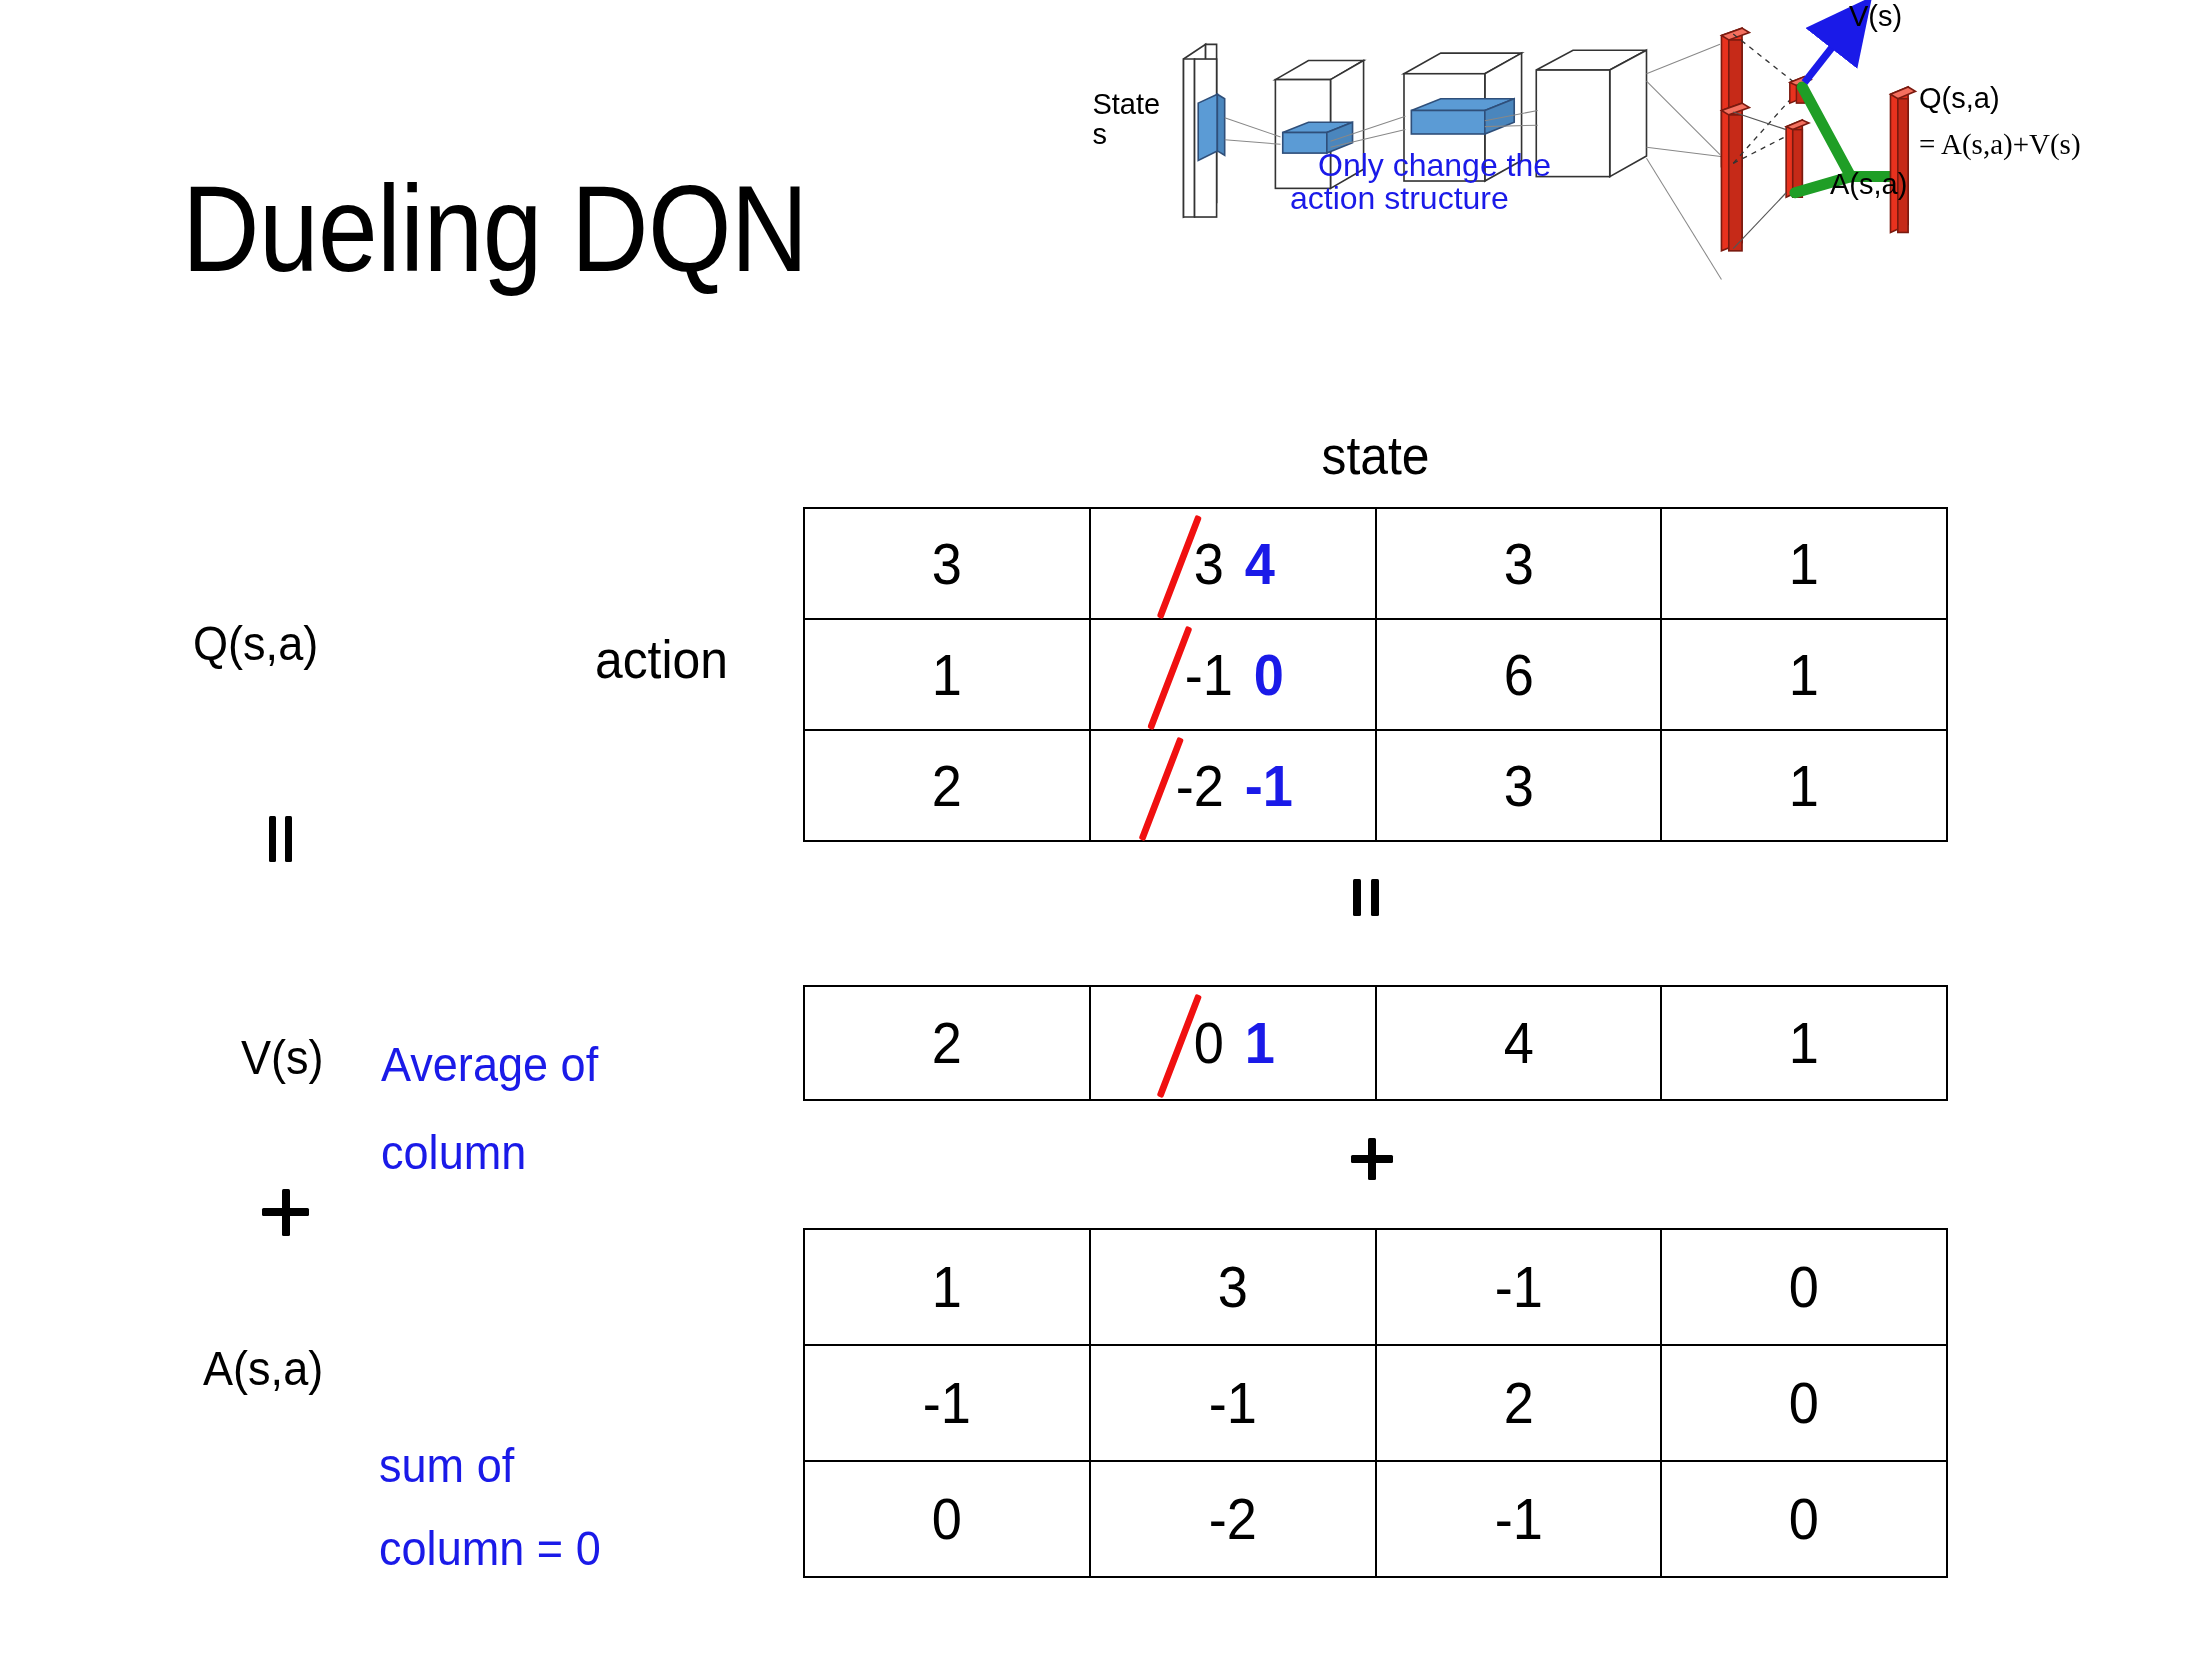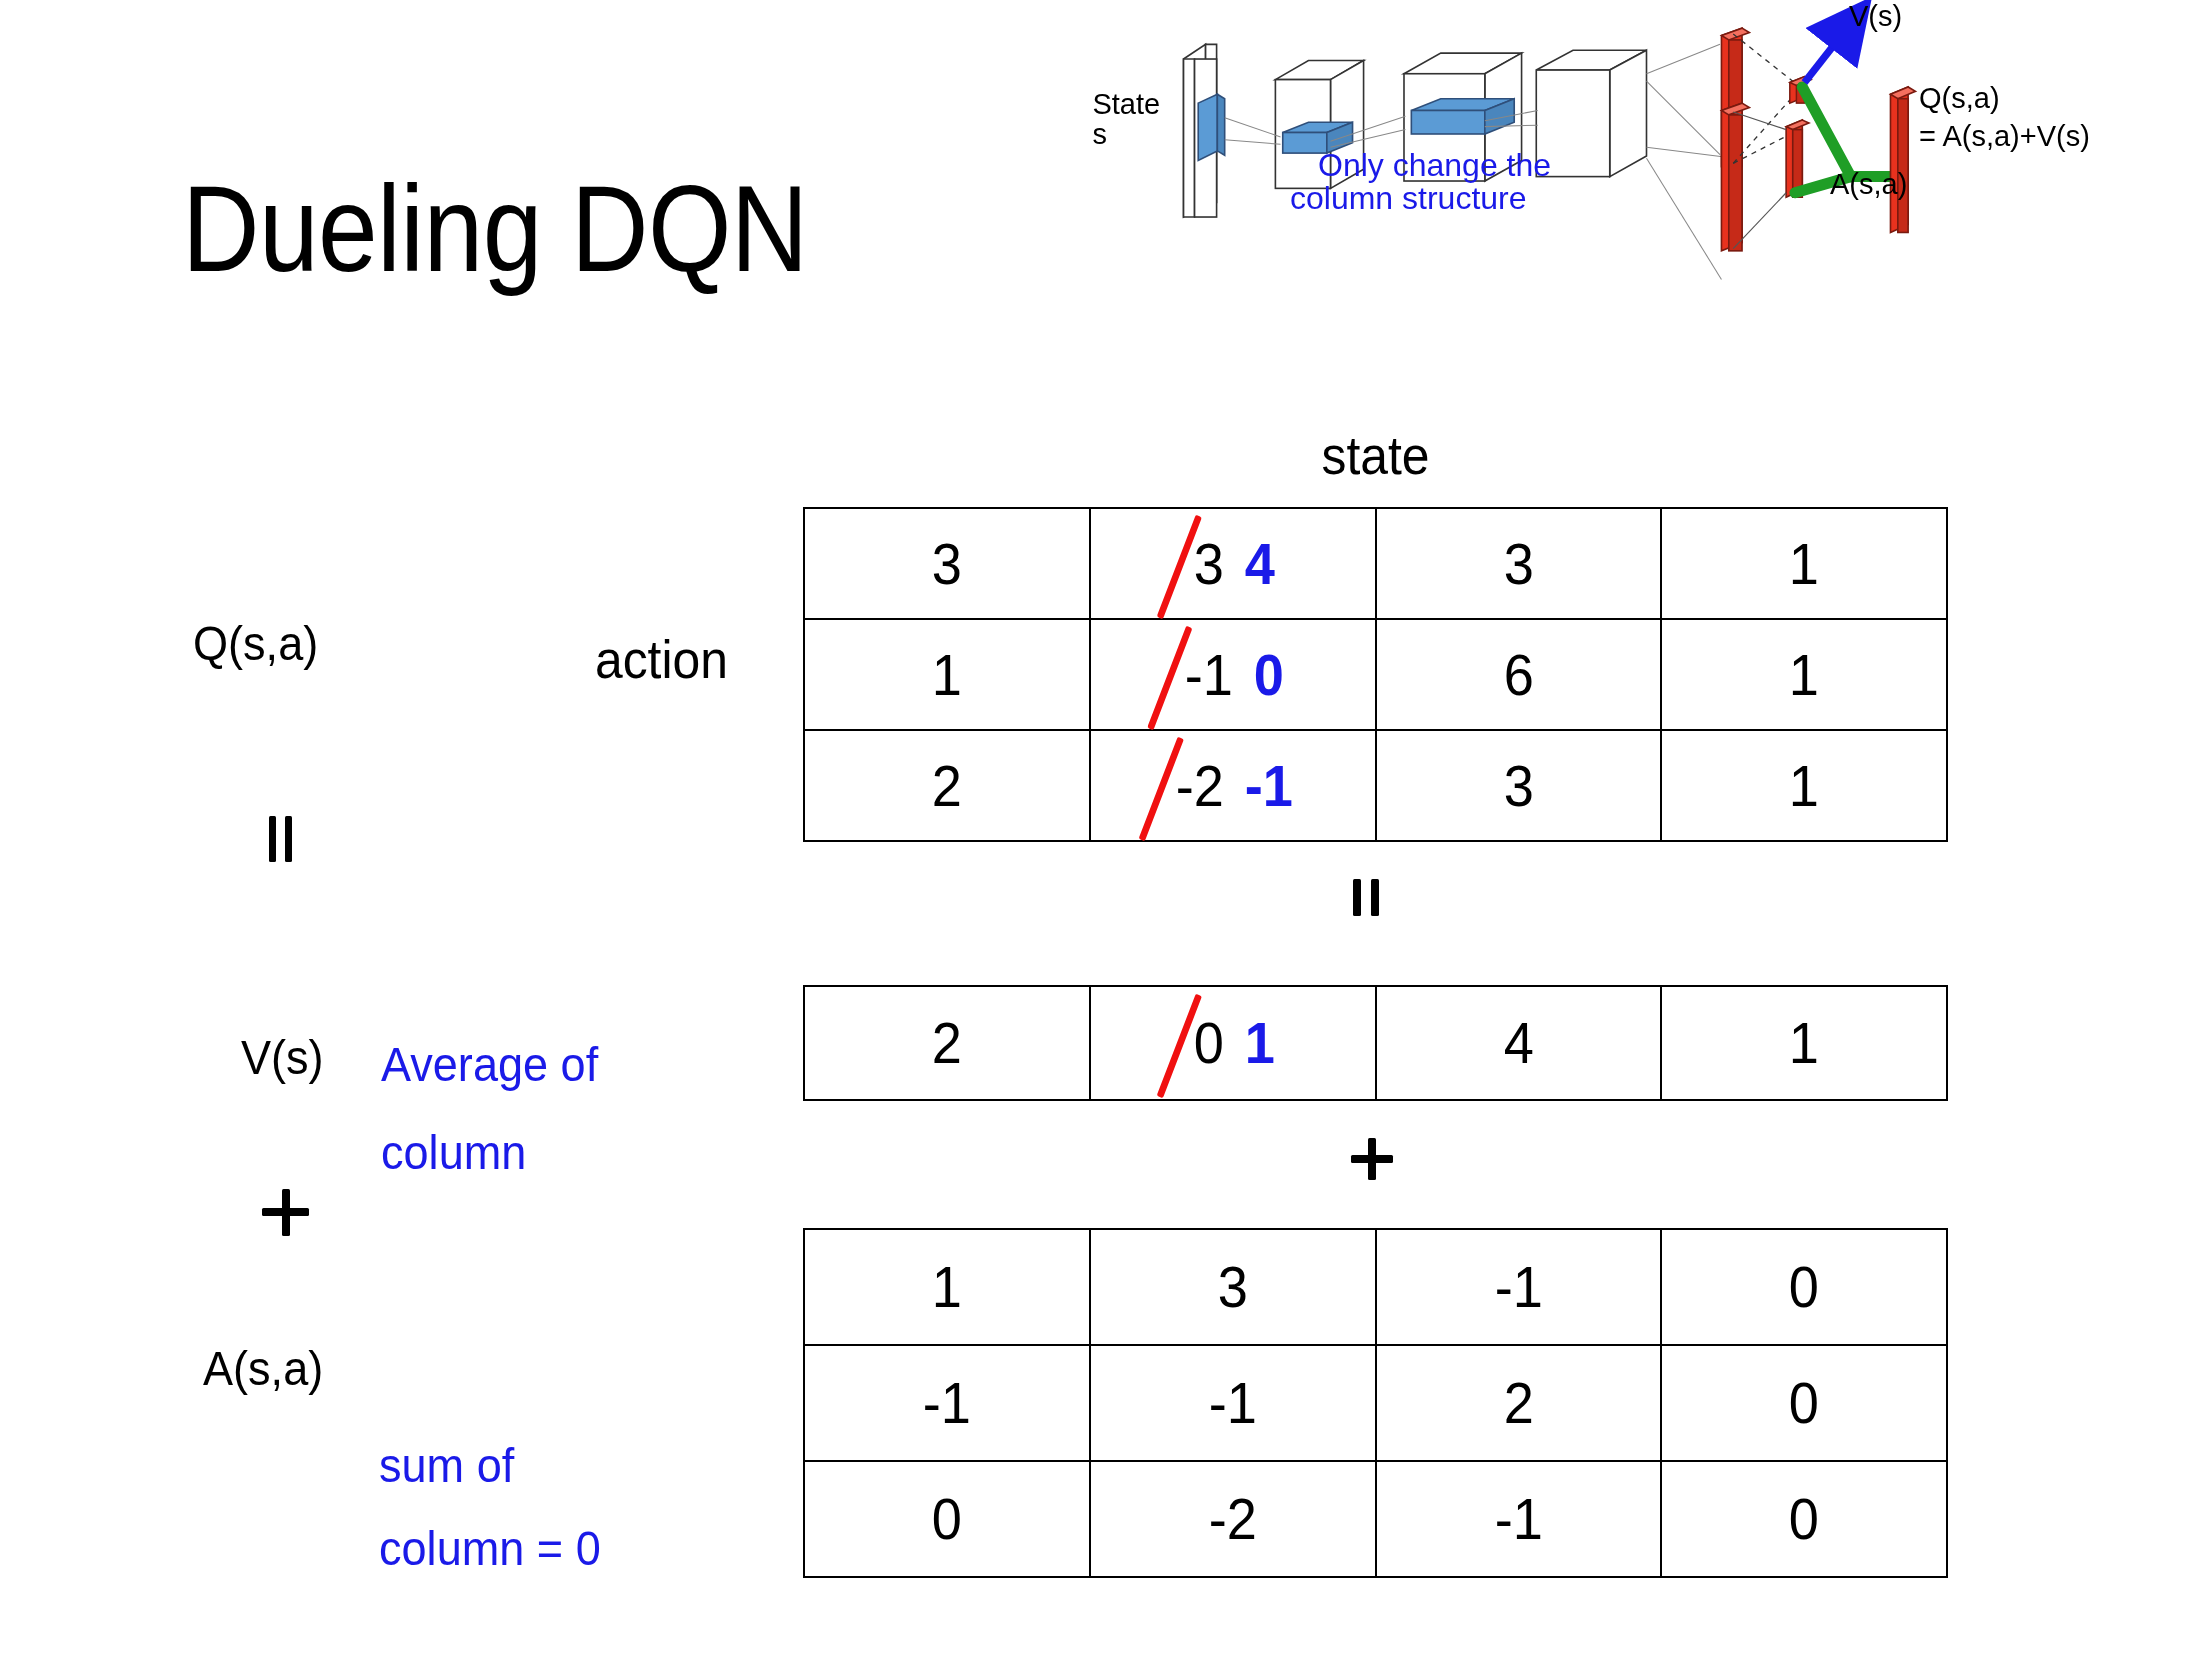--- a/index.html
+++ b/index.html
@@ -219,26 +219,26 @@
       <rect x="1102" y="134" width="14" height="182" fill="#c62a18"></rect>
     </g>
 
     <line x1="975" y1="112" x2="1030" y2="42" stroke="#1a1ae8" stroke-width="10" marker-end="url(#arrHead)"></line>
   </svg>
 
   <div class="net-label" style="left:4.4px; top:88px;">State</div>
   <div class="net-label" style="left:4.4px; top:118px;">s</div>
 
   <div class="net-label blue" style="left:202px; top:147px;margin-left:28px;">Only change the</div>
-  <div class="net-label blue" style="left:202px; top:180px;">column structure</div>
+  <div class="net-label blue" style="left:202px; top:180px;">action structure</div>
 
   <div class="net-label" style="left:761px; top:0px;">V(s)</div>
   <div class="net-label" style="left:742px; top:168px;">A(s,a)</div>
   <div class="net-label" style="left:831px; top:82px;">Q(s,a)</div>
-  <div class="net-label" style="left:831px; top:120px;">= A(s,a)+V(s)</div>
+  <div class="net-label" style="left:831px; top:128px;font-family:Liberation Serif, serif;">= A(s,a)+V(s)</div>
 </div>
 
 <div class="state-cap">state</div>
 <div class="action-cap">action</div>
 
 <div class="lbl" style="left:193px; top:617px;">Q(s,a)</div>
 
 <div class="eqmark" style="left:269px; top:816px;">
   <i style="left:0;top:0;width:6.6px;height:46px;"></i>
   <i style="left:16px;top:0;width:6.6px;height:46px;"></i>

